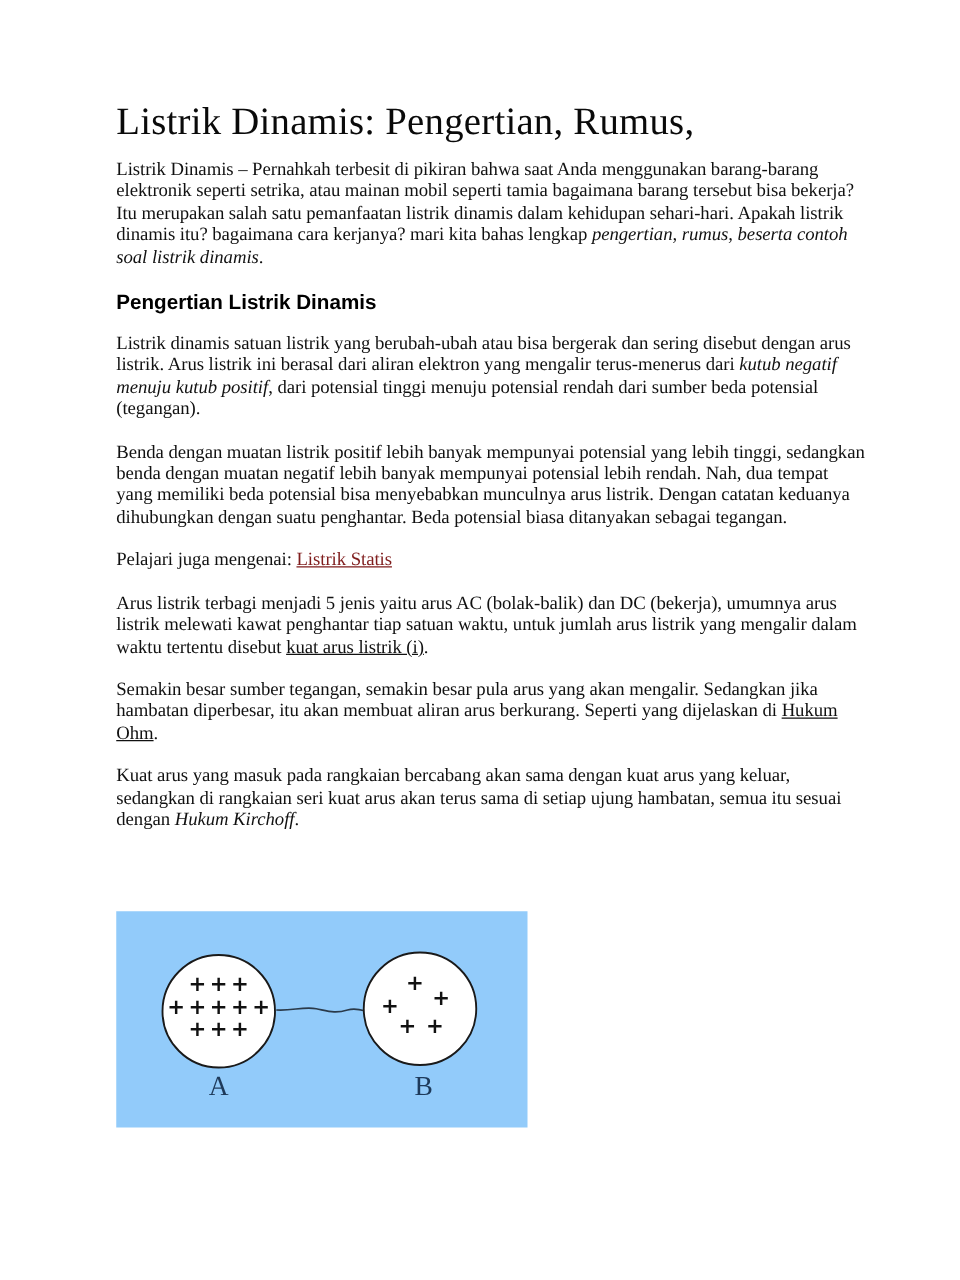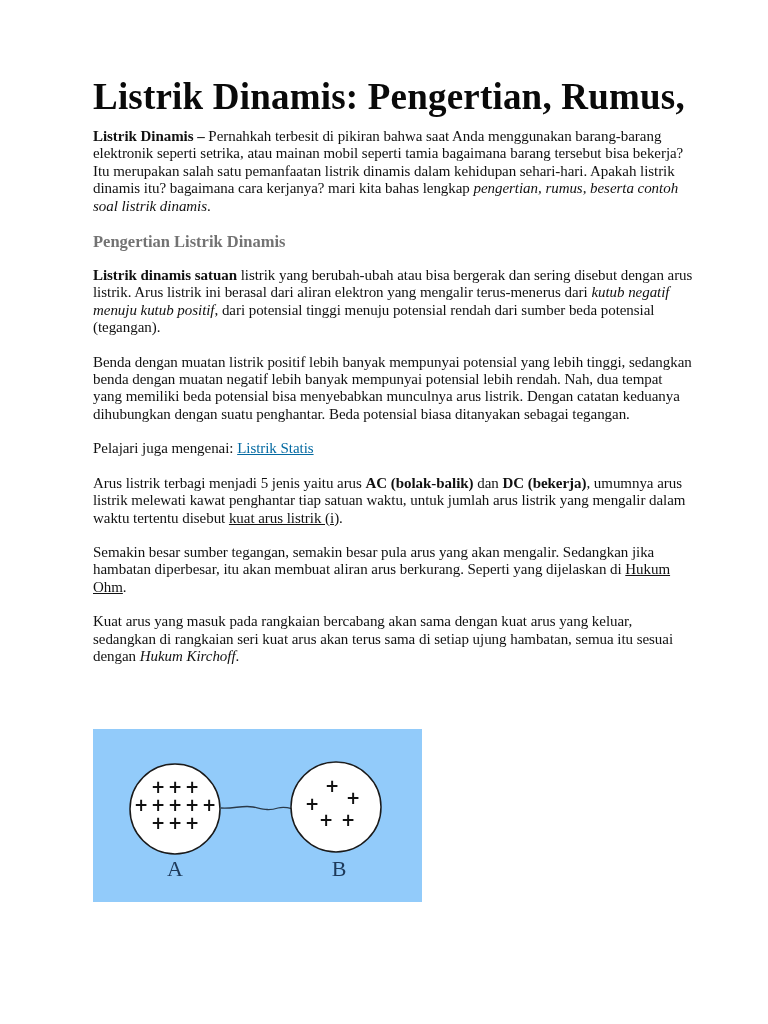--- a/index.html
+++ b/index.html
@@ -16,46 +16,46 @@
       color: #111111;
     }
     .page {
       position: absolute;
       left: 93px;
       top: 78px;
       width: 600px;
     }
     h1 {
       font-family: "Liberation Serif", serif;
-      font-weight: bold;
-      font-size: 37px;
+      font-weight: normal;
+      font-size: 31px;
       line-height: 37px;
       margin: 0 0 13px 0;
       letter-spacing: 0.2px;
       color: #0a0a0a;
     }
     h2 {
-      font-family: Liberation Serif, serif;
+      font-family: Liberation Sans, sans-serif;
       font-weight: bold;
       font-size: 16.5px;
       line-height: 20px;
       margin: 0 0 15px 0;
-      color: #737373;
+      color: #000000;
     }
     p {
       font-size: 15px;
       line-height: 17.4px;
       margin: 0 0 17px 0;
       letter-spacing: -0.05px;
     }
-    b { font-weight: bold; }
+    b { font-weight: normal; }
     i { font-style: italic; }
     .u { text-decoration: underline; text-align: right; }
     a.link {
-      color: #0369a1;
+      color: #7f1d1d;
       text-decoration: underline;
     }
     .figure {
       position: absolute;
       left: 93px;
       top: 729px;
       width: 329px;
       height: 173px;
       background: #92cbfa;
     }

